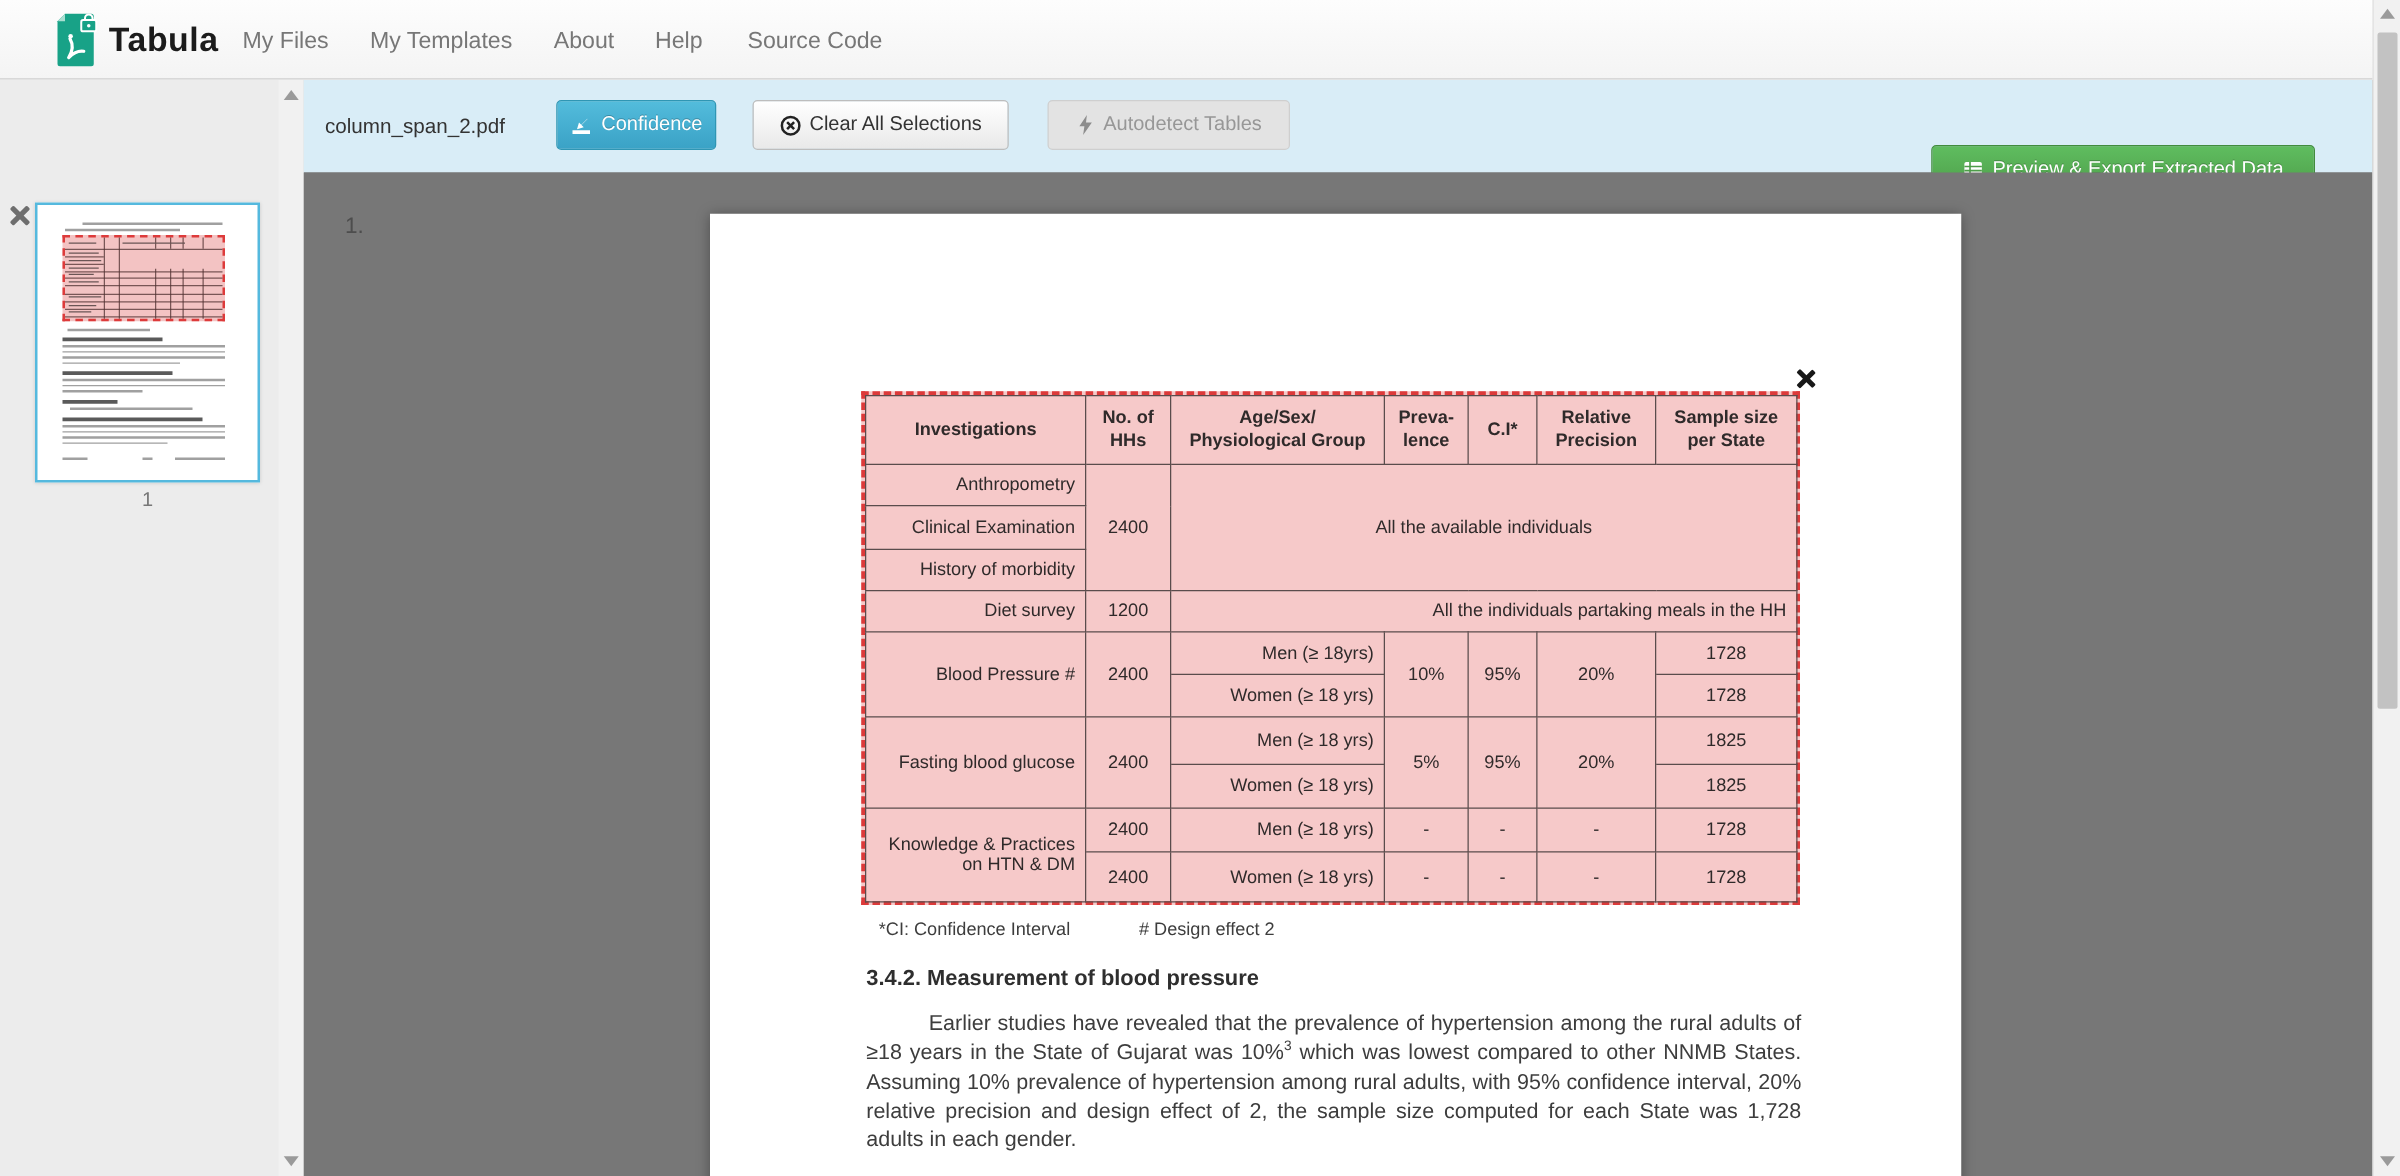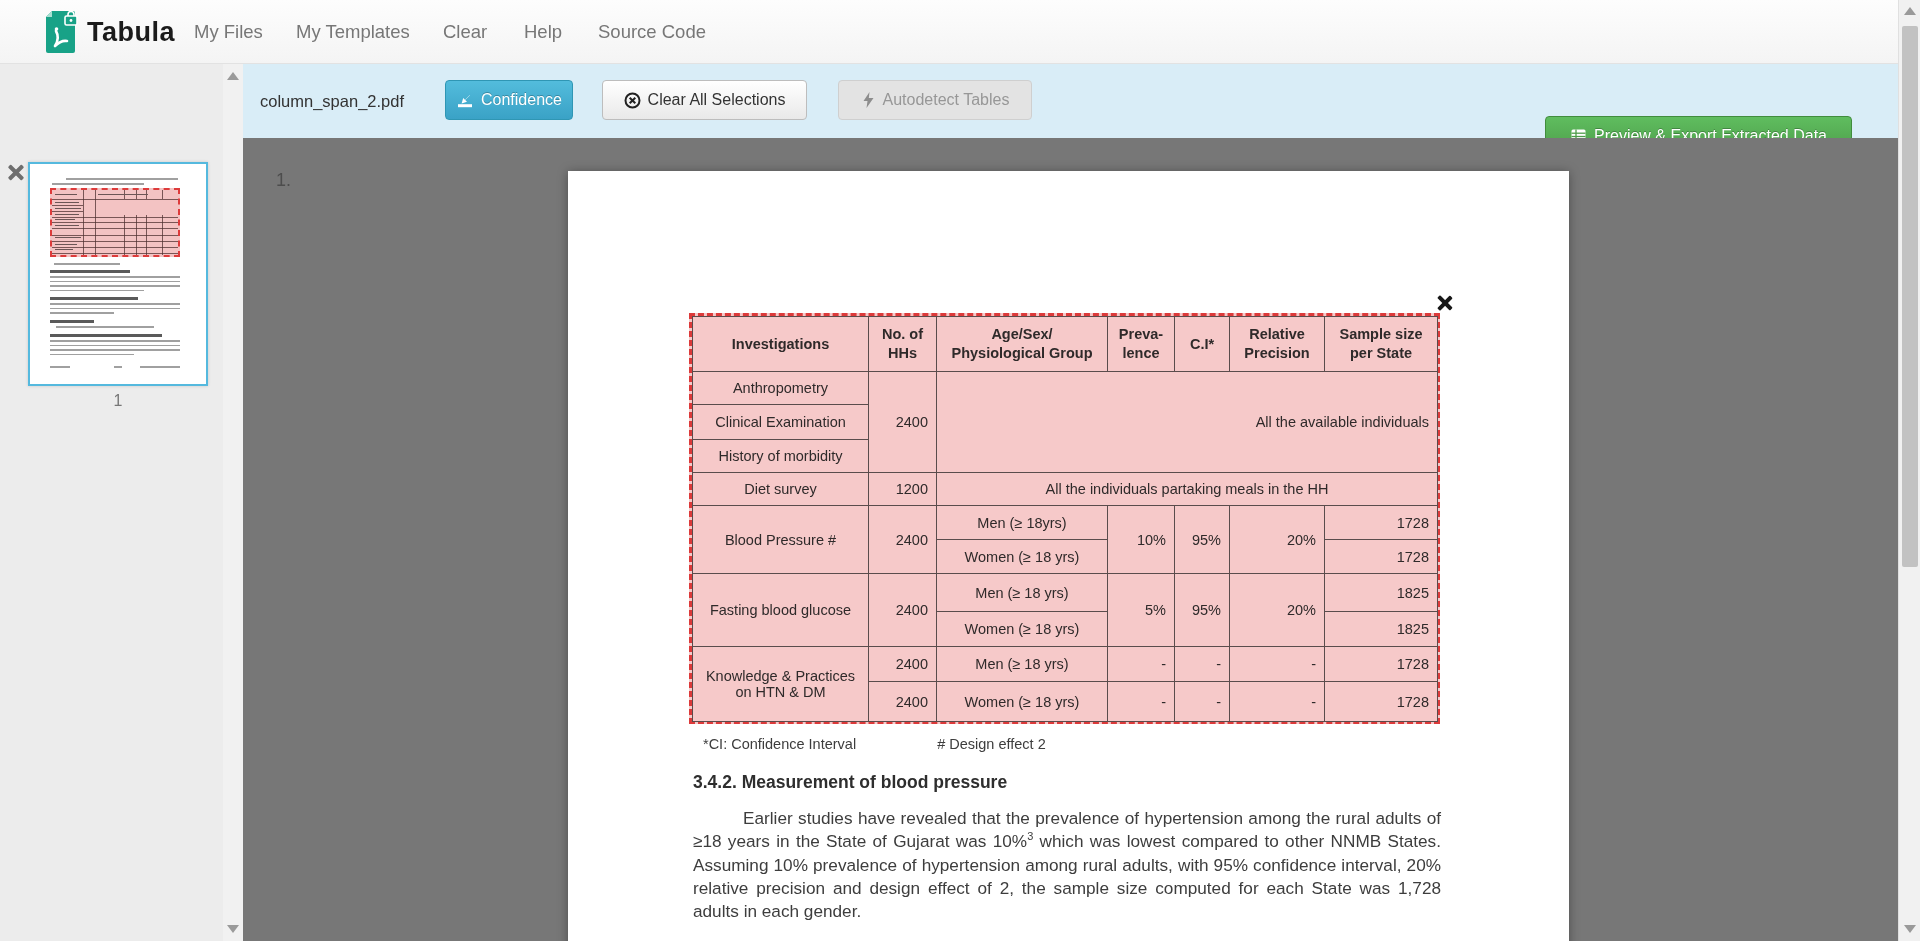--- a/index.html
+++ b/index.html
@@ -73,25 +73,25 @@
     width:3.5px; height:18px; background:#181818; border-radius:1px; }
   .selection-close::before { transform:rotate(45deg); }
   .selection-close::after  { transform:rotate(-45deg); }
 
   .selection { position:absolute; left:121px; top:142px; width:751px; height:411px;
     border:3px dashed #dc3a3a; background:#f6c9c9; cursor:move; }
   table.pdf-table { border-collapse:collapse; table-layout:fixed; width:745px; margin:0;
     font-size:14.5px; color:#2f2a2a; }
   .pdf-table th, .pdf-table td { border:1px solid #5a4c4c; padding:2px 8px; vertical-align:middle; }
   .pdf-table th { font-weight:bold; text-align:center; padding:4px 4px; line-height:19px; }
-  .cell-left { text-align:center; }
-  .cell-center { text-align:right; }
+  .cell-left { text-align:right; }
+  .cell-center { text-align:center; }
 
   .footnote { position:absolute; left:135px; top:565px; font-size:14.5px; color:#3d3d3d; }
-  .footnote .fn2 { margin-left:81px; }
+  .footnote .fn2 { margin-left:55px; }
   .section-heading { position:absolute; left:125px; top:601px; font-size:17.5px; font-weight:bold; color:#2e2e2e; }
   .body-para { position:absolute; left:125px; top:636px; width:748px; font-size:17.2px;
     line-height:23.3px; text-align:justify; text-indent:50px; color:#3d3d3d; }
   .body-para sup { font-size:11px; vertical-align:super; line-height:0; }
 
   
   .win-scroll { position:absolute; left:1898px; top:0; width:22px; height:941px;
     background:#f1f1f1; border-left:1px solid #e0e0e0; z-index:9; }
   .win-scroll .arrow { left:5px; }
   .win-thumb { position:absolute; left:3px; top:26px; width:16px; height:541px;
@@ -115,21 +115,21 @@
           <rect x="21" y="7" width="12" height="9" rx="1.5" fill="#18a287" stroke="#fff" stroke-width="1.6"></rect>
           <path d="M24 7 V5.5 a3 3 0 0 1 6 0 V7" stroke="#fff" stroke-width="1.6" fill="none"></path>
           <circle cx="27" cy="11.5" r="1.4" fill="#fff"></circle>
         </svg>
       </span>
       <span class="brand-text">Tabula</span>
     </div>
     <div class="nav-links">
       <span class="nav-link" style="left:194px">My Files</span>
       <span class="nav-link" style="left:296px">My Templates</span>
-      <span class="nav-link" style="left:443px">Clear</span>
+      <span class="nav-link" style="left:443px">About</span>
       <span class="nav-link" style="left:524px">Help</span>
       <span class="nav-link" style="left:598px">Source Code</span>
     </div>
   </div>
 
   <div class="sidebar">
     <div class="thumb-close"></div>
     <div class="page-thumb">
       <div class="thumb-inner" id="thumb-inner">
         <div class="thumb-table">

